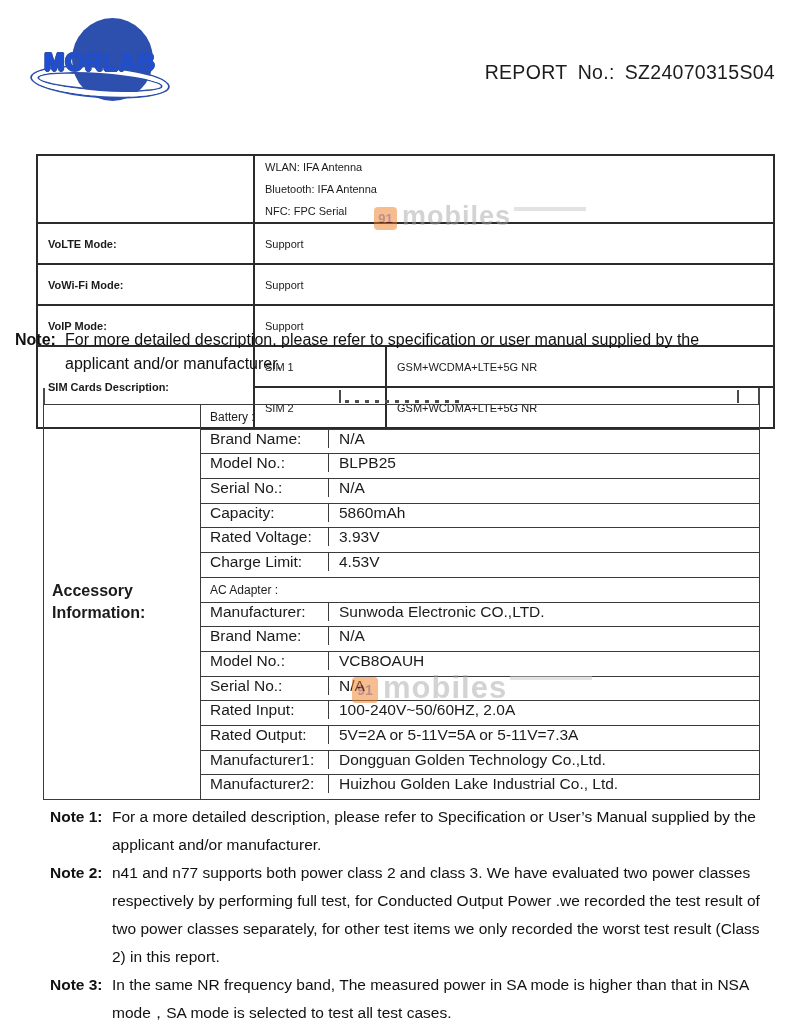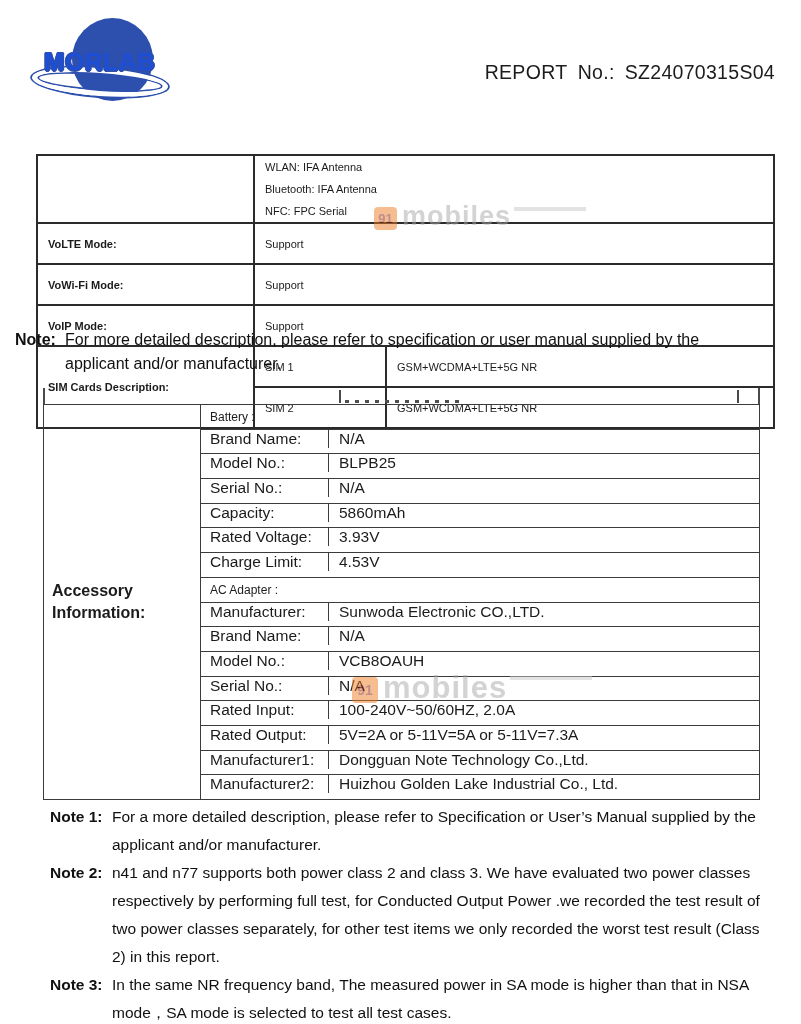--- a/index.html
+++ b/index.html
@@ -189,21 +189,21 @@
       <div class="t2-row">
         <div class="lbl">Rated Input:</div>
         <div class="val">100-240V~50/60HZ, 2.0A</div>
       </div>
       <div class="t2-row">
         <div class="lbl">Rated Output:</div>
         <div class="val">5V=2A or 5-11V=5A or 5-11V=7.3A</div>
       </div>
       <div class="t2-row">
         <div class="lbl">Manufacturer1:</div>
-        <div class="val">Dongguan Note Technology Co.,Ltd.</div>
+        <div class="val">Dongguan Golden Technology Co.,Ltd.</div>
       </div>
       <div class="t2-row">
         <div class="lbl">Manufacturer2:</div>
         <div class="val">Huizhou Golden Lake Industrial Co., Ltd.</div>
       </div>
     </div>
   </div>
 
   <div class="notes">
     <div class="bnote">

